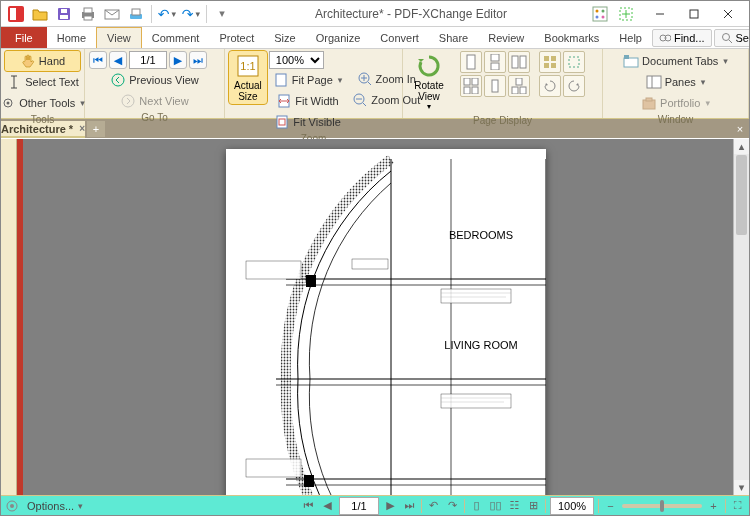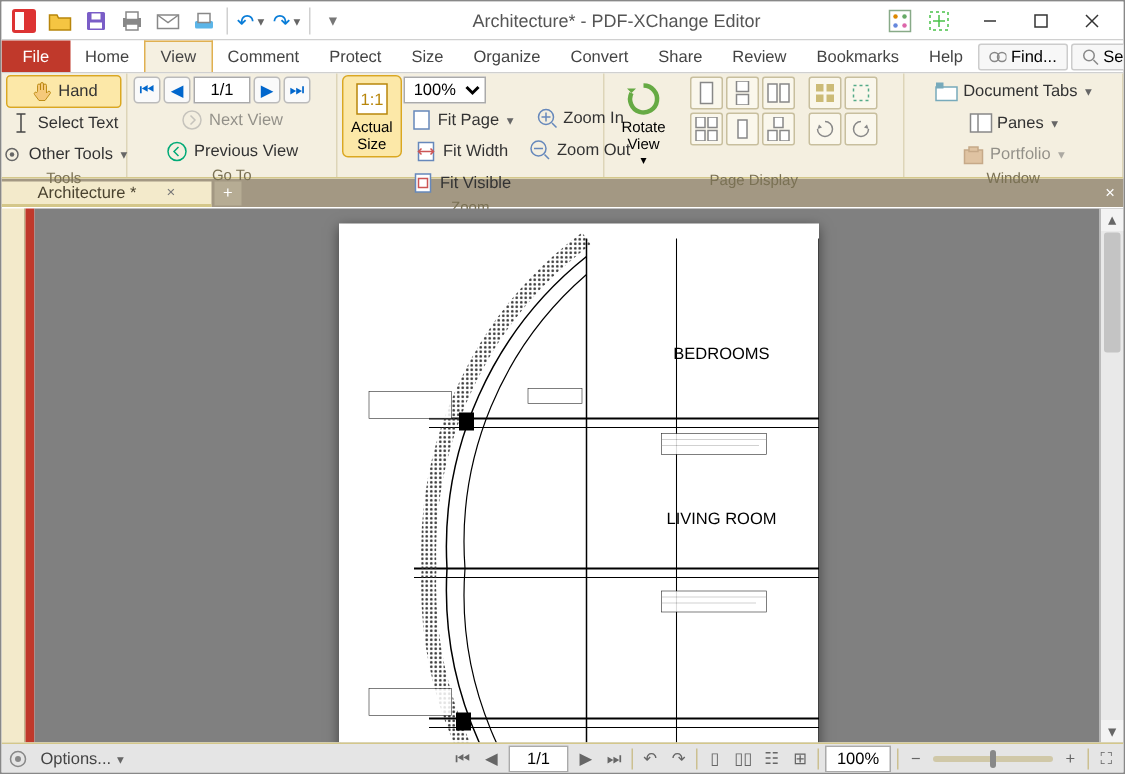--- a/index.html
+++ b/index.html
@@ -40,37 +40,37 @@
 .page-input { width:38px; height:18px; border:1px solid #aaa; text-align:center; font-size:11px; background:#fff; }
 .navarrow { width:18px; height:18px; display:flex; align-items:center; justify-content:center; border:1px solid #bbb; border-radius:3px; background:#fafafa; color:#06c; }
 .zoom-select { height:18px; border:1px solid #aaa; background:#fff; font-size:11px; padding:0 2px; }
 .chev::after { content:"▾"; font-size:9px; color:#666; margin-left:2px; }
 .grid2 { display:grid; grid-template-columns:repeat(3,22px); gap:2px; }
 .grid2 .cell { width:22px; height:22px; border:1px solid #c8bf9e; border-radius:2px; display:flex; align-items:center; justify-content:center; background:#faf7ec; }
 .vsep { width:1px; background:#ddd5b8; margin:2px 2px; }
 
 
 .doctabs { height:19px; background:#a39883; display:flex; align-items:center; }
-.doctab { background:#f3eacb; height:17px; margin-top:2px; padding:0 24px; display:flex; align-items:center; gap:20px; color:#4a4330; border-bottom:2px solid #d4c78a; }
+.doctab { background:#f3eacb; height:17px; margin-top:2px; padding:0 0; display:flex; align-items:center; gap:6px; color:#4a4330; border-bottom:2px solid #d4c78a;font-weight:bold; }
 .doctab .dclose { font-size:10px; color:#777; }
 .docplus { width:18px; height:16px; margin-left:2px; background:#b6ac94; display:flex; align-items:center; justify-content:center; color:#fff; }
 .docclose-right { margin-left:auto; width:18px; height:18px; color:#fff; display:flex; align-items:center; justify-content:center; }
 
 
 .workarea { position:absolute; top:138px; left:0; right:0; bottom:20px; display:flex; }
 .side-bm { width:16px; background:#f3eacb; border-right:1px solid #c0b68e; writing-mode:vertical-rl; }
 .red-strip { width:6px; background:#c0392b; }
 .canvas-wrap { flex:1; background:#808080; position:relative; overflow:hidden; display:flex; justify-content:center; }
 .page { margin-top:10px; width:320px; height:420px; background:#fff; box-shadow:0 2px 8px rgba(0,0,0,.5); position:relative; overflow:hidden; }
 .scroll-v { position:absolute; right:0; top:0; bottom:0; width:16px; background:#e9e9e9; border-left:1px solid #bbb; }
 .scroll-v .arrow { height:15px; display:flex; align-items:center; justify-content:center; color:#666; background:#f3f3f3; }
 .scroll-v .thumb { position:absolute; left:2px; right:2px; top:16px; height:80px; background:#c4c4c4; border-radius:2px; }
 
 
-.status { position:absolute; left:0; right:0; bottom:0; height:20px; background:#e5e5e5; border-top:1px solid #d4c78a; display:flex; align-items:center; padding:0 4px; gap:4px; }
+.status { position:absolute; left:0; right:0; bottom:0; height:20px; background:#5eead4; border-top:1px solid #d4c78a; display:flex; align-items:center; padding:0 4px; gap:4px; }
 .status .sep { width:1px; height:14px; background:#ccc090; }
 .status .btn { height:16px; padding:0 4px; display:flex; align-items:center; gap:2px; color:#444; }
 .status-spacer { flex:1; }
 .status-ico { width:15px; height:15px; display:flex; align-items:center; justify-content:center; color:#666; }
 
 
 svg { display:block; }
 </style>
 </head>
 <body>
@@ -230,33 +230,33 @@
   <div class="rgroup" style="width:140px">
     <div class="rgroup-body">
       <div class="rbtn-col" style="width:100%">
         <div style="display:flex;gap:2px;align-items:center">
           <div class="navarrow">⏮</div>
           <div class="navarrow">◀</div>
           <input class="page-input" value="1/1" style="">
           <div class="navarrow">▶</div>
           <div class="navarrow">⏭</div>
         </div>
+        <div class="rbtn rbtn-small">
+            <svg class="rbtn-ico" viewBox="0 0 16 16">
+              <circle cx="8" cy="8" r="6" fill="none" stroke="#0a7"></circle>
+              <path d="M9 5l-3 3 3 3" fill="none" stroke="#0a7"></path>
+            </svg>
+            <span>Previous View</span>
+          </div>
         <div class="rbtn rbtn-small" style="opacity:.5">
             <svg class="rbtn-ico" viewBox="0 0 16 16">
               <circle cx="8" cy="8" r="6" fill="none" stroke="#999"></circle>
               <path d="M7 5l3 3-3 3" fill="none" stroke="#999"></path>
             </svg>
             <span>Next View</span>
-          </div>
-        <div class="rbtn rbtn-small">
-            <svg class="rbtn-ico" viewBox="0 0 16 16">
-              <circle cx="8" cy="8" r="6" fill="none" stroke="#0a7"></circle>
-              <path d="M9 5l-3 3 3 3" fill="none" stroke="#0a7"></path>
-            </svg>
-            <span>Previous View</span>
           </div>
       </div>
     </div>
     <div class="rgroup-label">Go To</div>
   </div>
 
   <div class="rgroup" style="width:178px">
     <div class="rgroup-body">
       <div class="rbtn-big active" style="width:42px">
         <svg class="big-ico" viewBox="0 0 26 26">

